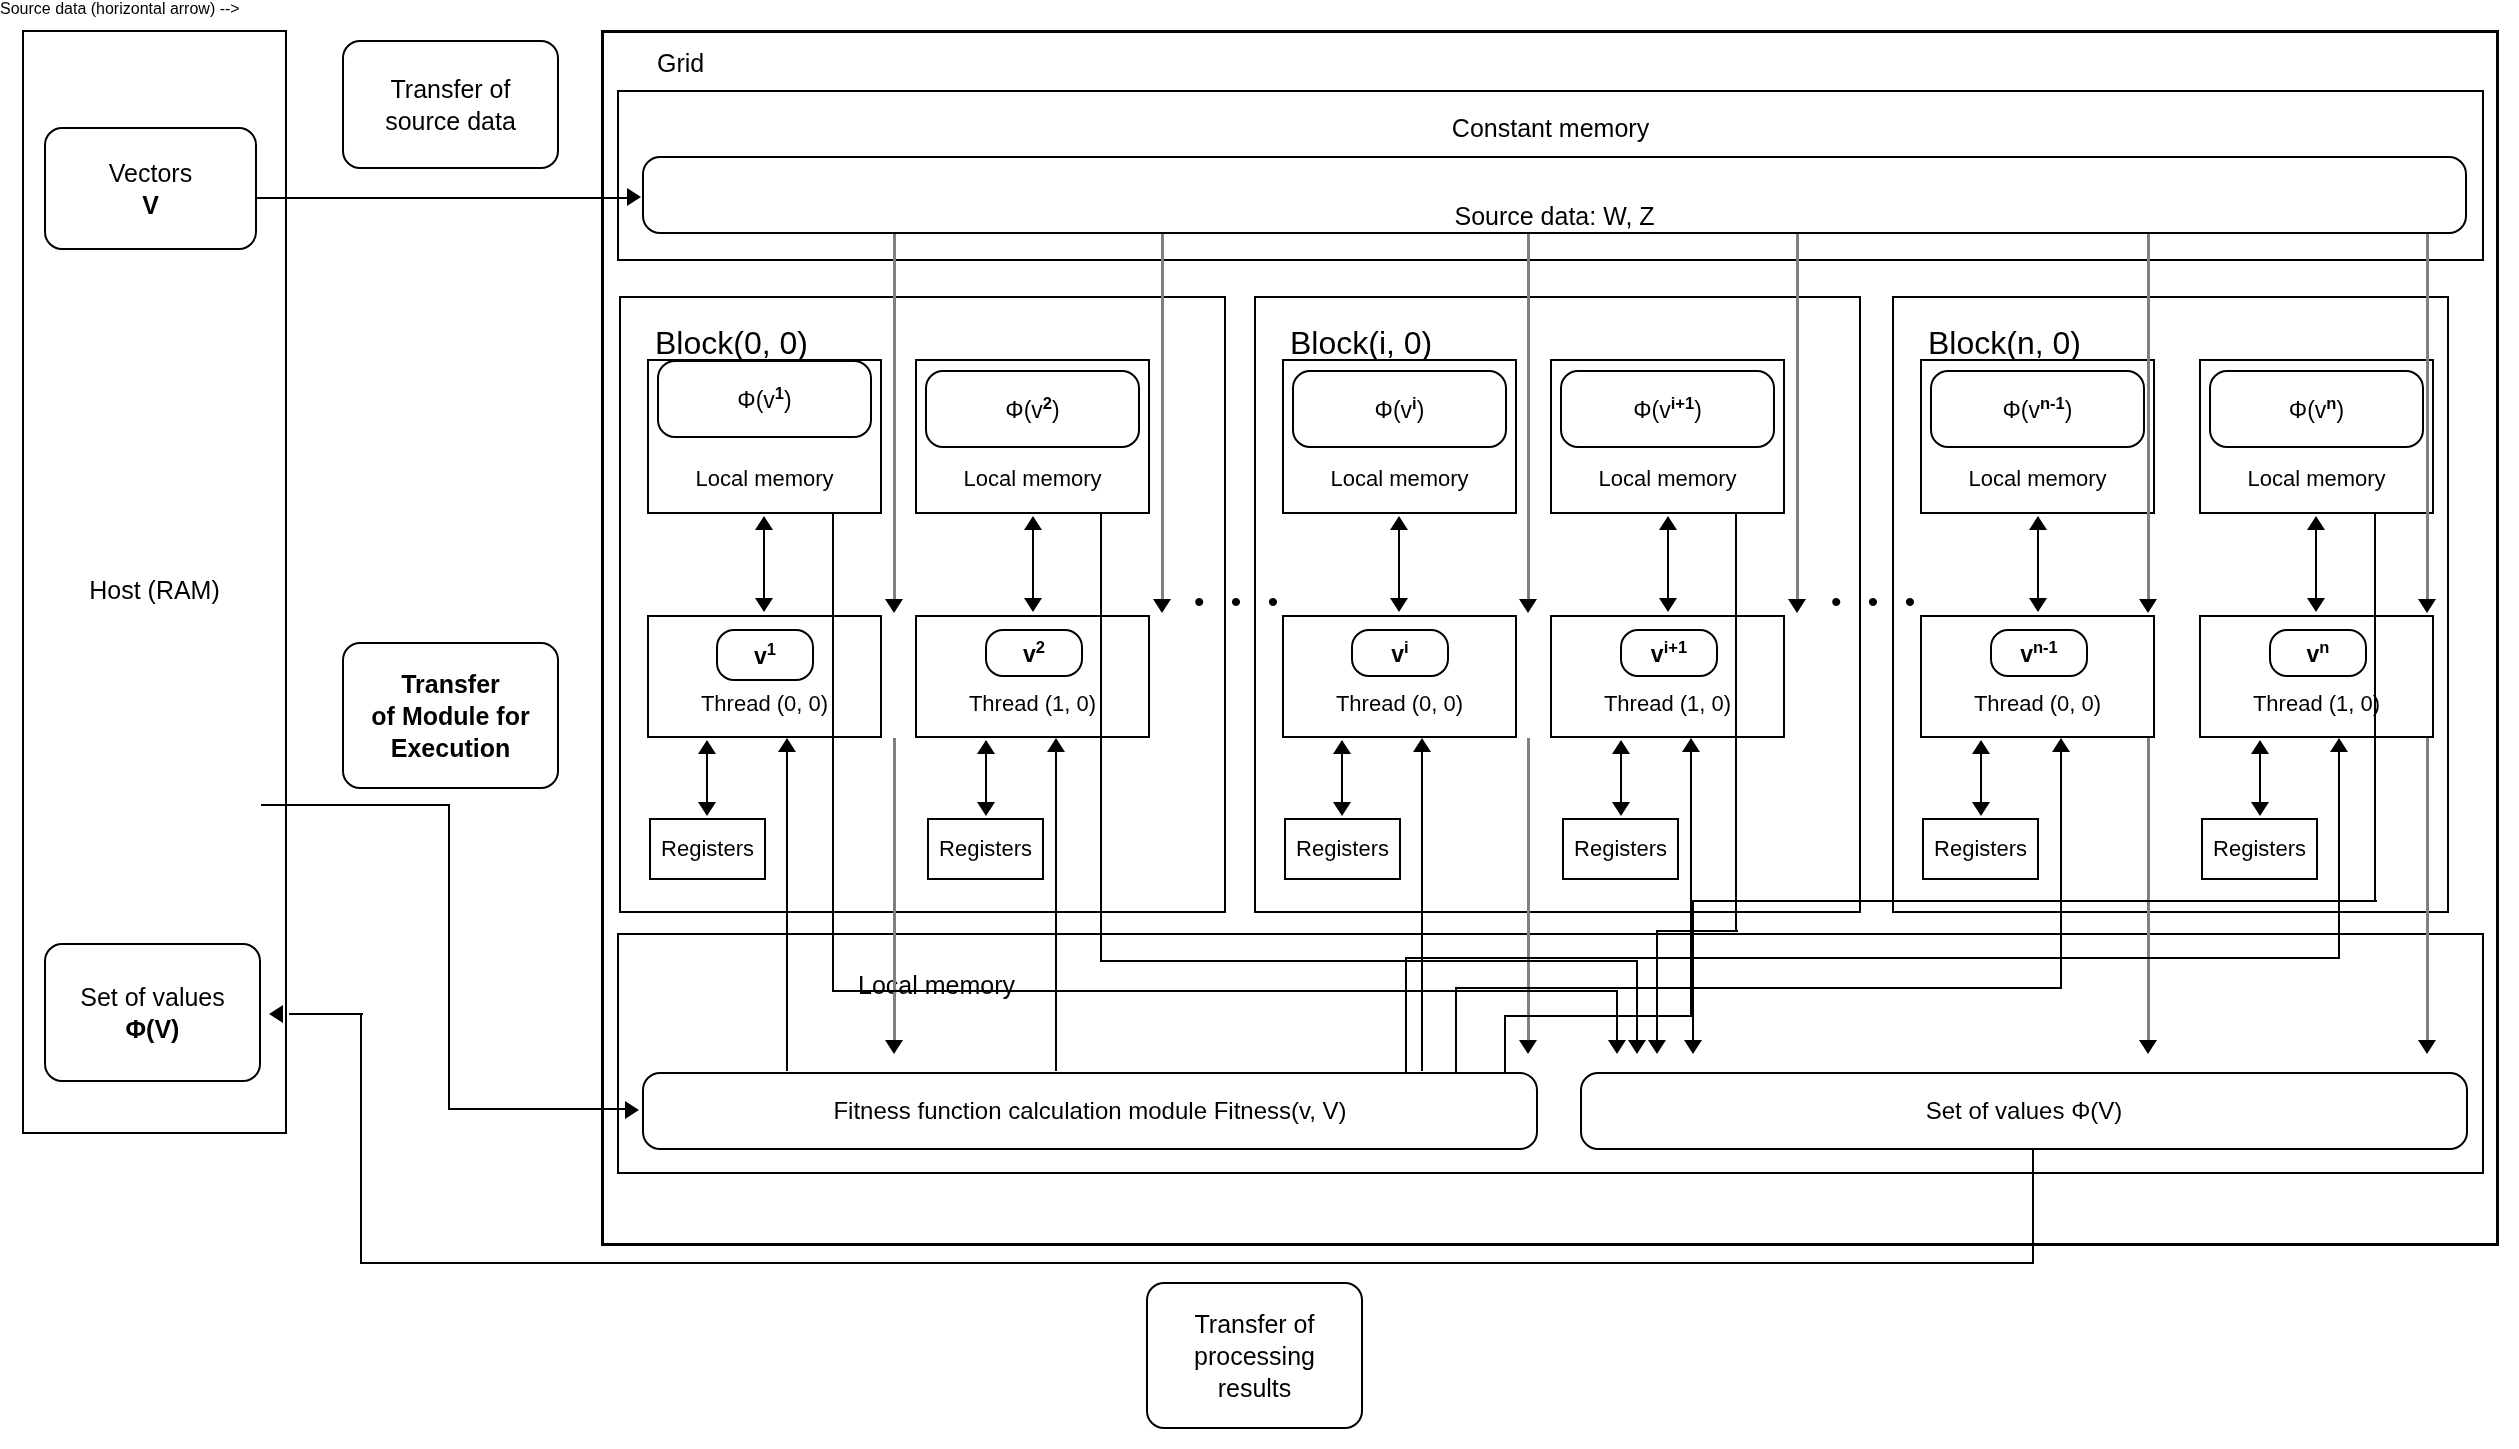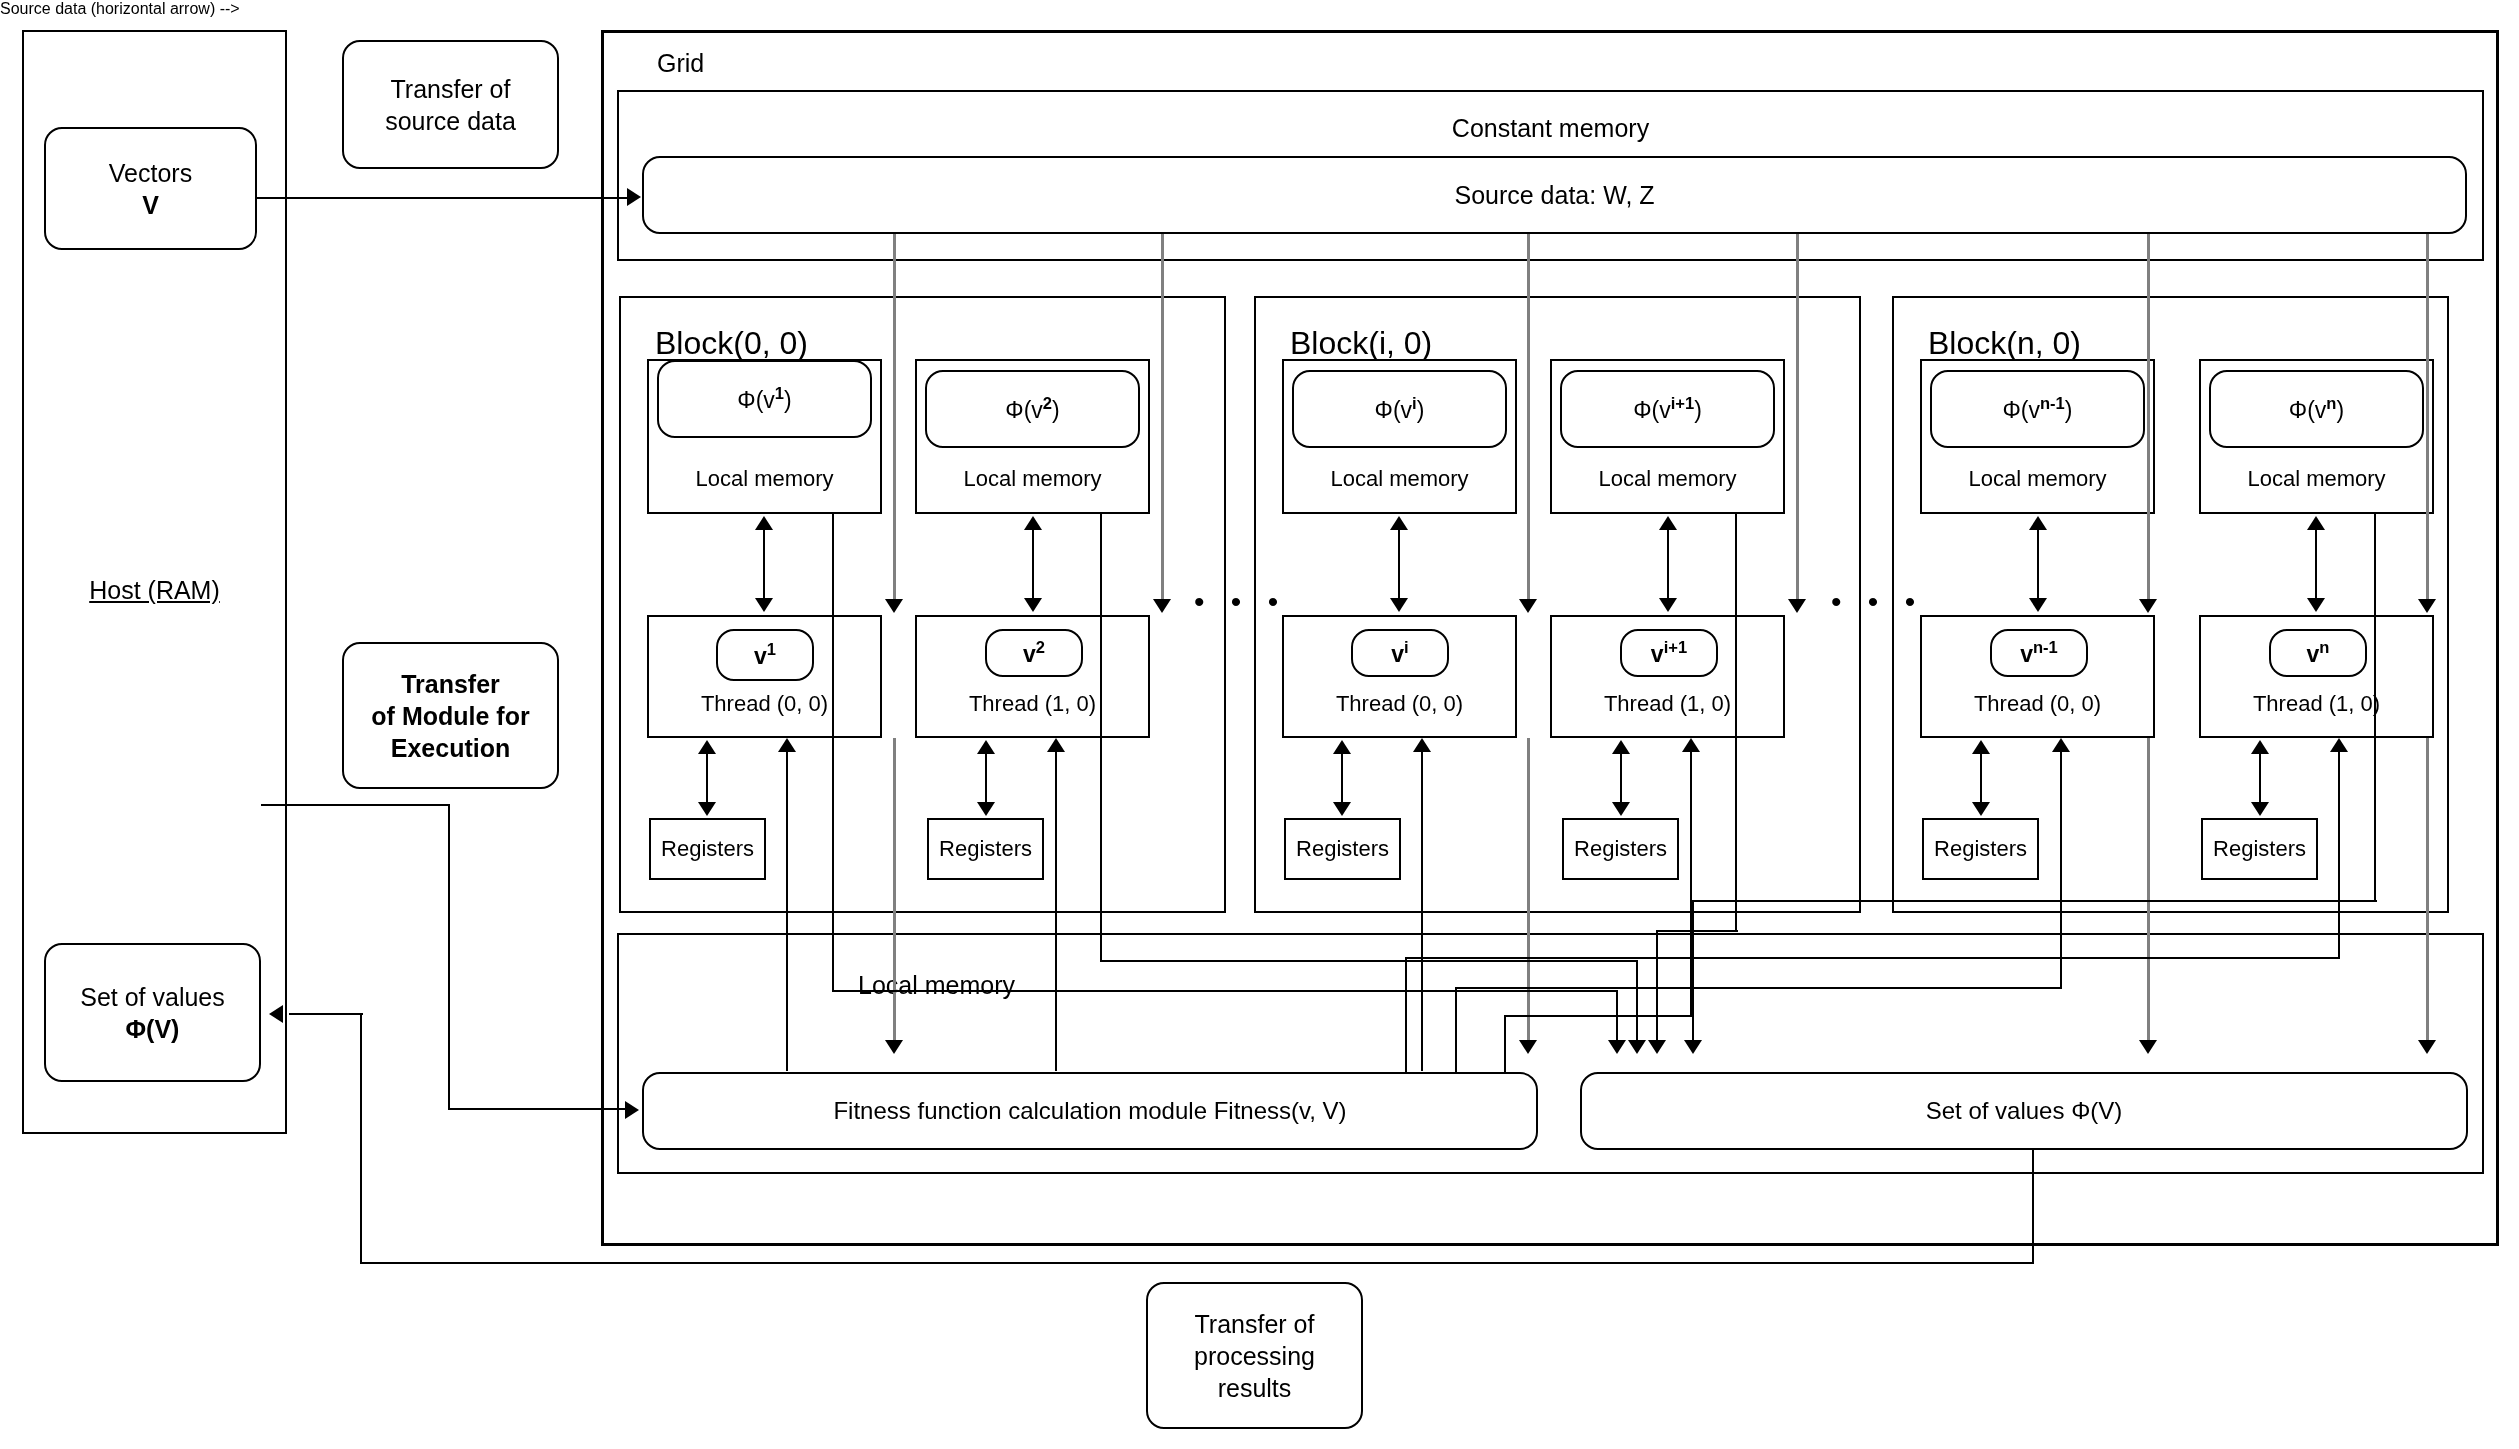--- a/index.html
+++ b/index.html
@@ -34,21 +34,21 @@
   sup{font-size:0.72em;vertical-align:super;font-weight:bold;}
   .dots{position:absolute;font-size:30px;letter-spacing:9px;color:#000;line-height:1;}
 </style>
 </head>
 <body>
 
 <div id="stage">
 
   
   <div class="box" style="left:22px;top:30px;width:265px;height:1104px;"></div>
-  <div class="ctr f25" style="left:22px;top:575px;width:265px;text-decoration:underline;">Host (RAM)</div>
+  <div class="ctr f25" style="left:22px;top:575px;width:265px;">Host (RAM)</div>
 
   
   <div class="rbox f25" style="left:44px;top:127px;width:213px;height:123px;">
     <div>
       <div>Vectors</div>
       <div class="bold">V</div>
     </div>
   </div>
 
   
@@ -85,21 +85,21 @@
     </div>
   </div>
 
   
   <div class="box" style="left:601px;top:30px;width:1898px;height:1216px;border-width:3px;"></div>
   <div class="lbl f25" style="left:657px;top:48px;">Grid</div>
 
   
   <div class="box" style="left:617px;top:90px;width:1867px;height:171px;"></div>
   <div class="ctr f25" style="left:617px;top:113px;width:1867px;">Constant memory</div>
-  <div class="rbox f25" style="left:642px;top:156px;width:1825px;height:78px;">
+  <div class="rbox f25" style="left:642px;top:156px;width:1825px;height:78px;align-items:flex-end;">
     <span>Source data: W, Z</span>
   </div>
 
   
   <div class="box" style="left:619px;top:296px;width:607px;height:617px;"></div>
   <div class="lbl f26" style="left:655px;top:323px;">Block(0, 0)</div>
 
   
   <div class="sbox" style="left:647px;top:359px;width:235px;height:155px;"></div>
   <div class="rbox f23" style="left:657px;top:360px;width:215px;height:78px;">

